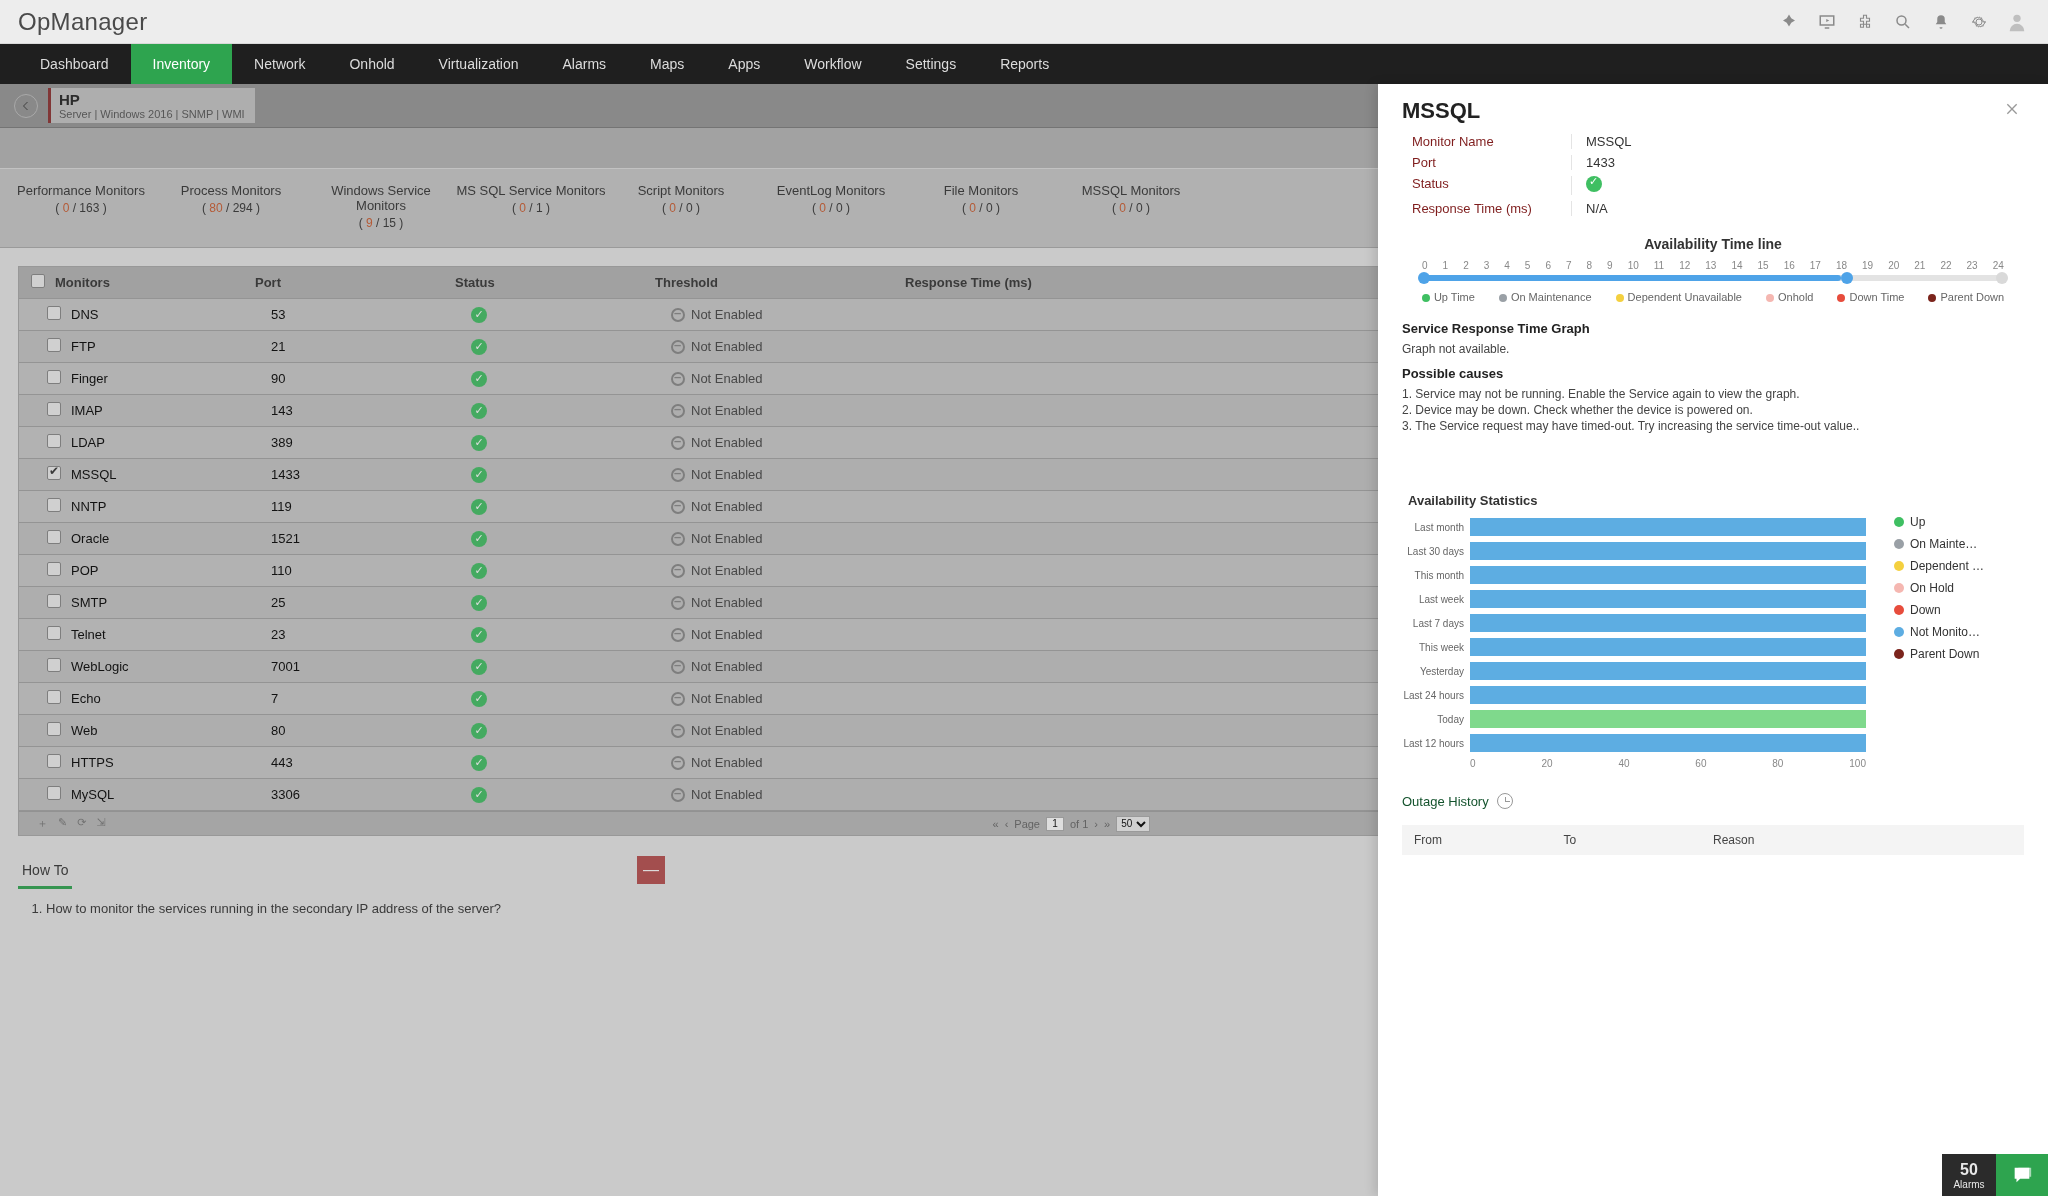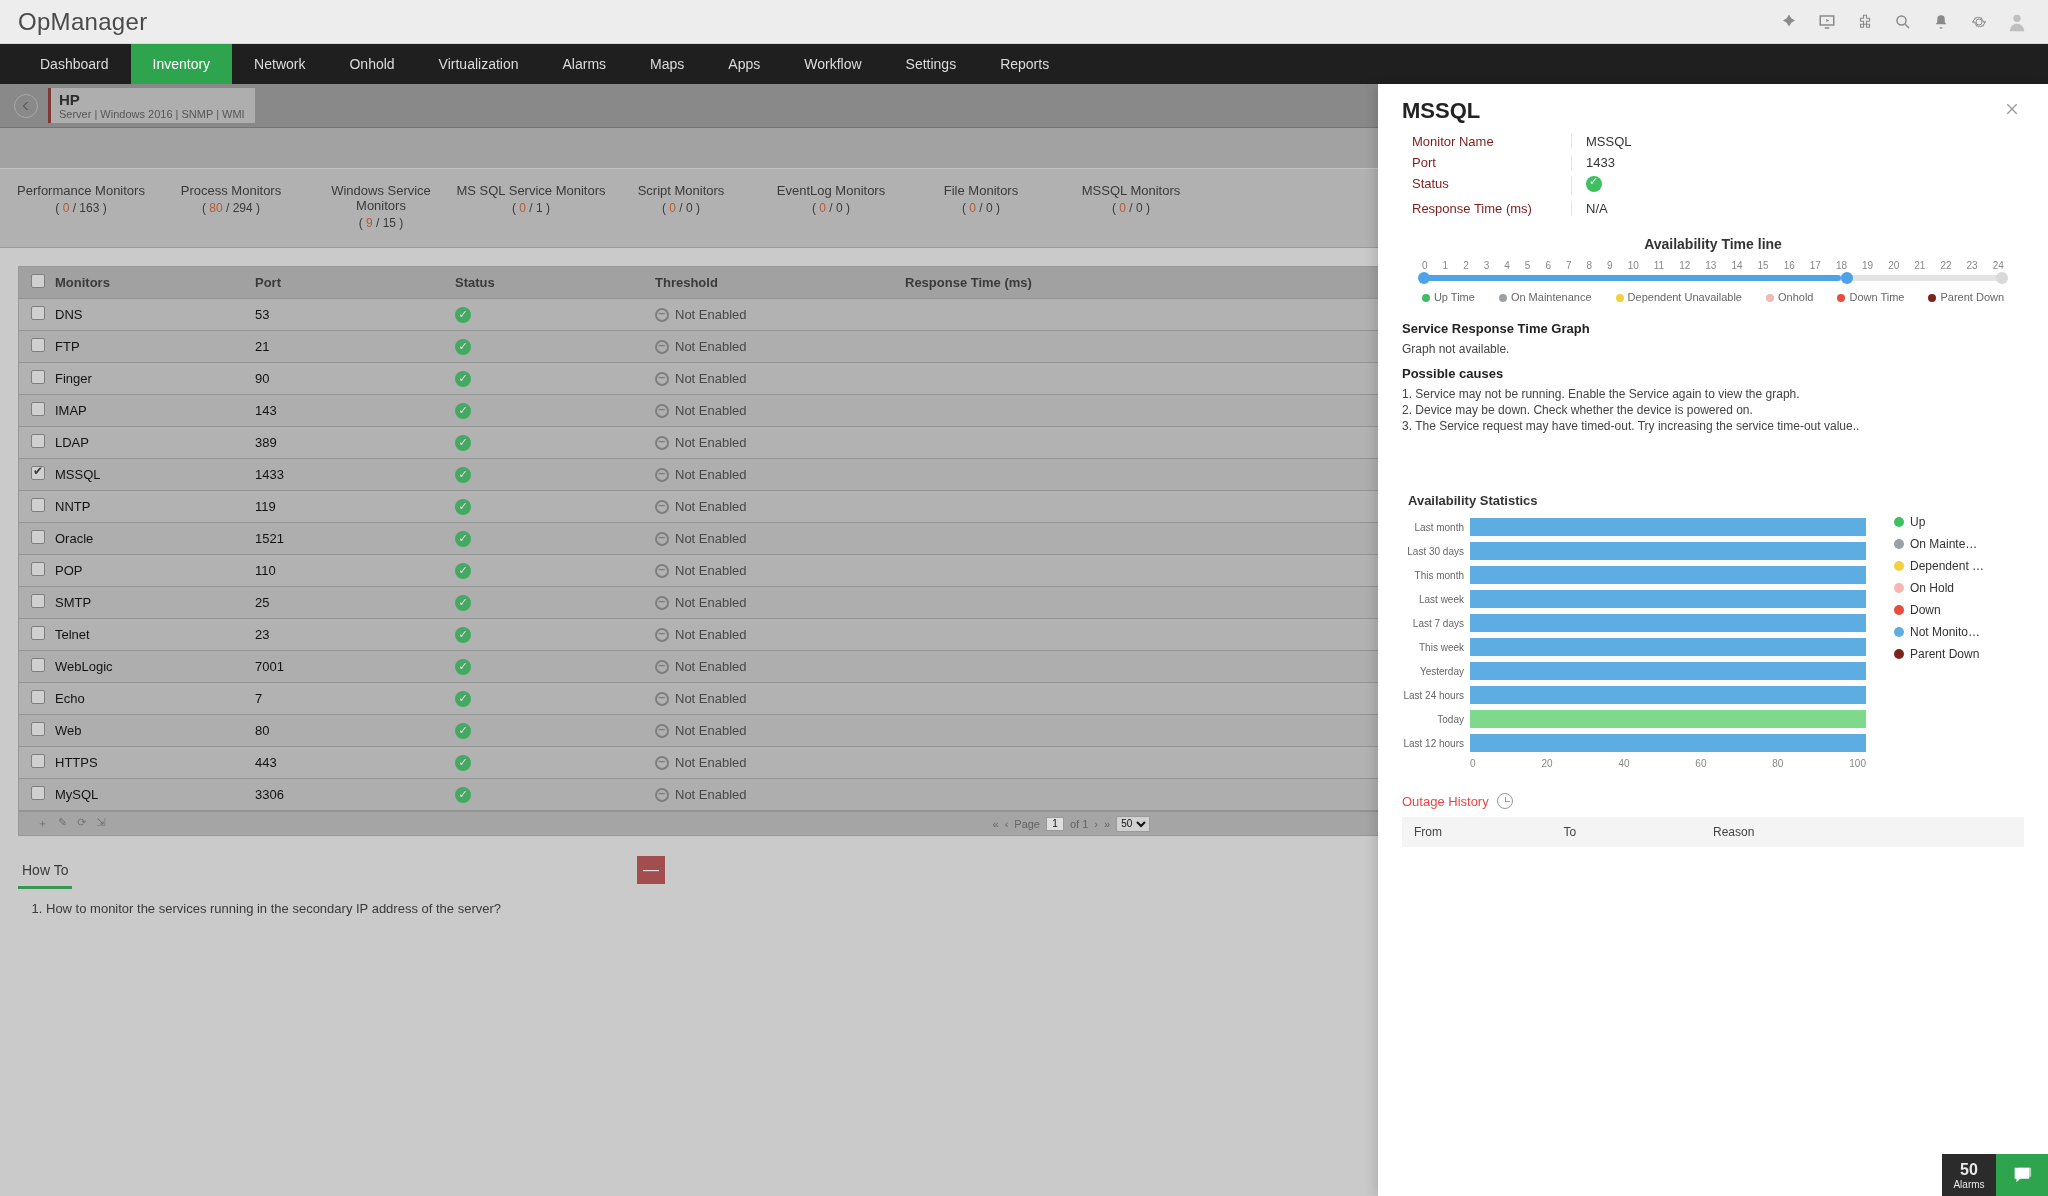--- a/index.html
+++ b/index.html
@@ -36,21 +36,21 @@
 .tile { flex:0 0 150px; text-align:center; font-size:13px; color:#333; padding-top:14px; cursor:pointer; position:relative;}
 .tile .name { display:block; margin-bottom:2px;}
 .tile .counts{font-size:12px;}
 .tile .c0{color:#cc5b2e;}
 .tile.active::after { content:""; position:absolute; bottom:0; left:20%; right:20%; height:3px; background:#2ea44f;}
 
 
 .tablewrap { margin:18px; background:#bfbfbf; border:1px solid #a8a8a8;}
 .thead,.trow { display:grid; grid-template-columns:36px 200px 200px 200px 250px 170px; align-items:center; font-size:13px; height:32px; border-bottom:1px solid #a3a3a3;}
 .thead { background:#b3b3b3; font-weight:600; color:#333;}
-.trow { background:#c4c4c4;}
+.trow { background:#c4c4c4;padding-left:16px;}
 .trow:nth-child(odd){background:#c8c8c8;}
 .cb { width:14px; height:14px; border:1px solid #888; background:#eee; border-radius:2px; margin-left:12px; display:inline-block; position:relative; cursor:pointer;}
 .cb.checked::after{content:"✔"; position:absolute; left:1px; top:-3px; font-size:12px; color:#333;}
 .statusdot { width:16px; height:16px; border-radius:50%; background:#3fbf62; display:inline-flex; align-items:center; justify-content:center; color:#fff; font-size:11px;}
 .statusdot::after{content:"✓";}
 .threshold { display:flex; align-items:center; gap:6px; color:#444;}
 .threshold .tdot{width:14px;height:14px;border-radius:50%;border:2px solid #888;display:inline-block;position:relative;}
 .threshold .tdot::after{content:"–";position:absolute;left:1px;top:-5px;color:#888;font-size:13px;font-weight:bold;}
 
 
@@ -106,21 +106,21 @@
 .stats .row{display:flex;align-items:center;font-size:10px;color:#666;}
 .stats .row .rl{width:68px;text-align:right;padding-right:6px;}
 .stats .row .rb{flex:1;height:18px;background:#5dade2;}
 .stats .row .rb.green{background:#7fd98c;}
 .stats .axis{display:flex;justify-content:space-between;font-size:10px;color:#888;margin:6px 0 0 68px;}
 .stats .legend2{width:130px;margin-left:28px;font-size:12px;color:#333;display:flex;flex-direction:column;gap:8px;padding-top:22px;}
 .stats .legend2 div{display:flex;align-items:center;gap:6px;white-space:nowrap;overflow:hidden;text-overflow:ellipsis;}
 .stats .legend2 .d{width:10px;height:10px;border-radius:50%;flex:0 0 10px;}
 
 .outage{margin-top:24px;}
-.outage .oh{font-size:13px;color:#ef4444;display:flex;align-items:center;gap:8px;margin-bottom:8px;}
+.outage .oh{font-size:13px;color:#14532d;display:flex;align-items:center;gap:8px;margin-bottom:16px;}
 .outage .clk{width:16px;height:16px;border:1px solid #999;border-radius:50%;display:inline-block;position:relative;}
 .outage .clk::after{content:"";position:absolute;width:5px;height:1px;background:#999;top:7px;left:7px;}
 .outage .clk::before{content:"";position:absolute;width:1px;height:5px;background:#999;top:3px;left:7px;}
 .outage .cols{display:grid;grid-template-columns:1fr 1fr 2fr;font-size:12px;color:#444;padding:8px 12px;background:#f4f4f4;}
 
 
 .alarm{position:absolute;right:0;bottom:0;display:flex;height:42px;}
 .alarm .cnt{background:#2b2b2b;color:#e8e8e8;width:54px;display:flex;flex-direction:column;align-items:center;justify-content:center;font-size:10px;}
 .alarm .cnt .n{font-size:16px;font-weight:600;}
 .alarm .chat{background:#2ea44f;width:52px;display:flex;align-items:center;justify-content:center;}

